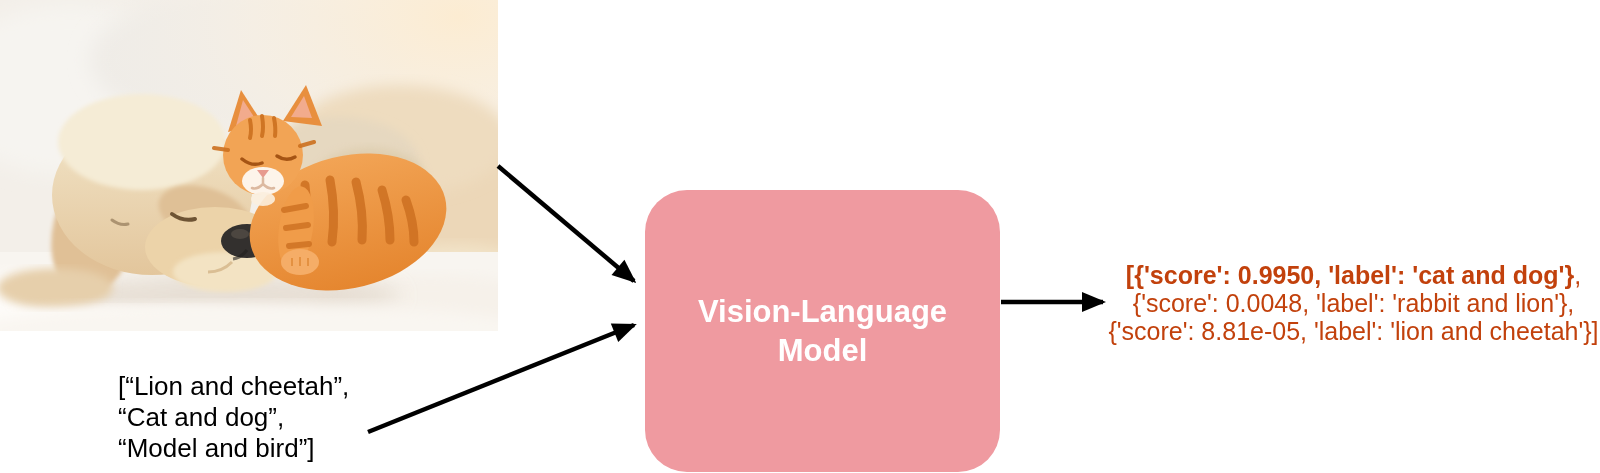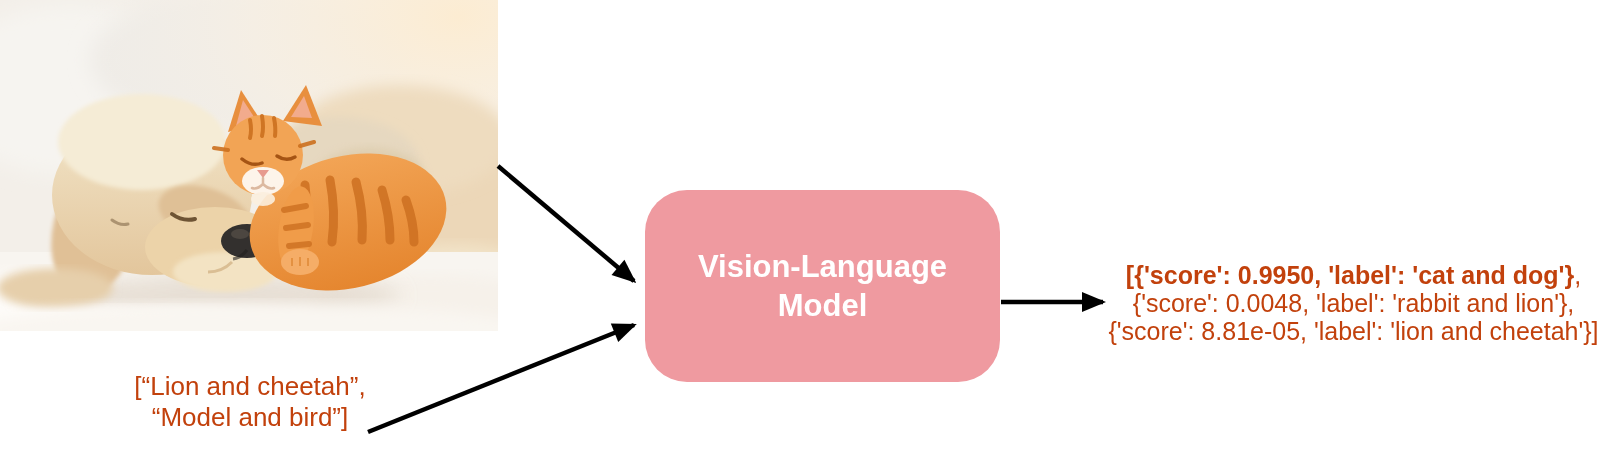--- a/index.html
+++ b/index.html
@@ -1,24 +1,24 @@
 <!DOCTYPE html>
 <html><head>
 <meta charset="utf-8">
 <style>
   html,body{margin:0;padding:0;background:#ffffff;}
   .canvas{position:relative;width:1600px;height:473px;background:#ffffff;overflow:hidden;
           font-family:"Liberation Sans", sans-serif;}
   .photo{position:absolute;left:0;top:0;width:498px;height:331px;overflow:hidden;}
   .photo svg{display:block;}
   .arrows{position:absolute;left:0;top:0;width:1600px;height:473px;pointer-events:none;}
-  .input-list{position:absolute;left:118px;top:371px;width:264px;text-align:center;
-              font-size:26px;line-height:31px;color:#c2410c;}
+  .input-list{position:absolute;left:118px;top:371px;width:264px;
+              font-size:26px;line-height:31px;color:#000000;}
   .input-list div{white-space:nowrap;}
-  .model-box{position:absolute;left:645px;top:190px;width:355px;height:192px;border-radius:42px;
+  .model-box{position:absolute;left:645px;top:190px;width:355px;height:282px;border-radius:42px;
              display:flex;align-items:center;justify-content:center;text-align:center;
              font-weight:bold;font-size:31px;line-height:39px;padding:0 42px;box-sizing:border-box;}
   .output-text{position:absolute;left:1093px;top:261px;width:505px;text-align:center;
                font-size:25px;line-height:28px;color:#c2410c;margin-left:8px;}
   .output-text div{white-space:nowrap;}
   .out-bold{font-weight:bold;}
 </style>
 </head>
 <body>
 
@@ -150,20 +150,21 @@
         <path d="M1,1 L25,11 L1,21 z" fill="#000000"></path>
       </marker>
     </defs>
     <line x1="498" y1="166" x2="634" y2="281" stroke="#000000" stroke-width="4.5" marker-end="url(#ah)"></line>
     <line x1="368" y1="432" x2="634" y2="325" stroke="#000000" stroke-width="4.5" marker-end="url(#ah)"></line>
     <line x1="1001" y1="302" x2="1103" y2="302" stroke="#000000" stroke-width="4.5" marker-end="url(#ah)"></line>
   </svg>
 
   <div class="input-list">
     <div>[“Lion and cheetah”,</div>
+    <div>“Cat and dog”,</div>
     <div>“Model and bird”]</div>
   </div>
 
   <div class="model-box" style="background-color: rgb(239, 154, 160); color: rgb(255, 255, 255);">
     <span>Vision-Language Model</span>
   </div>
 
   <div class="output-text">
     <div>
       <span class="out-bold">[{'score': 0.9950, 'label': 'cat and dog'}</span><span>,</span>

